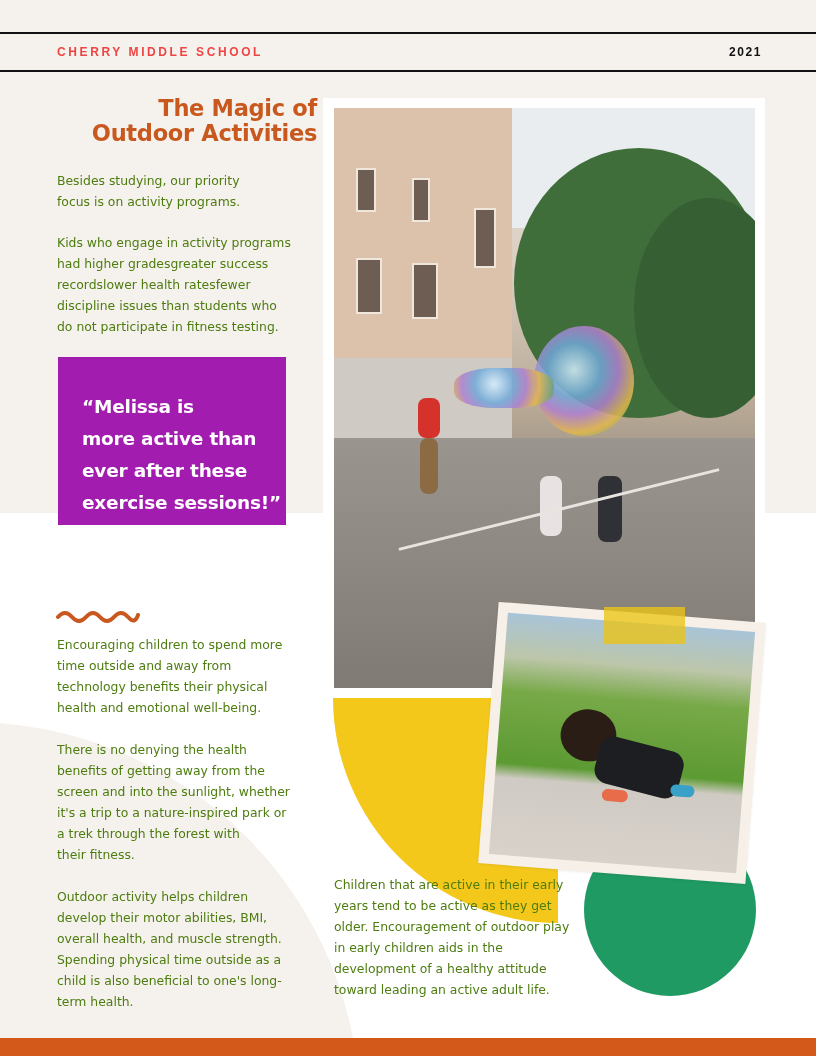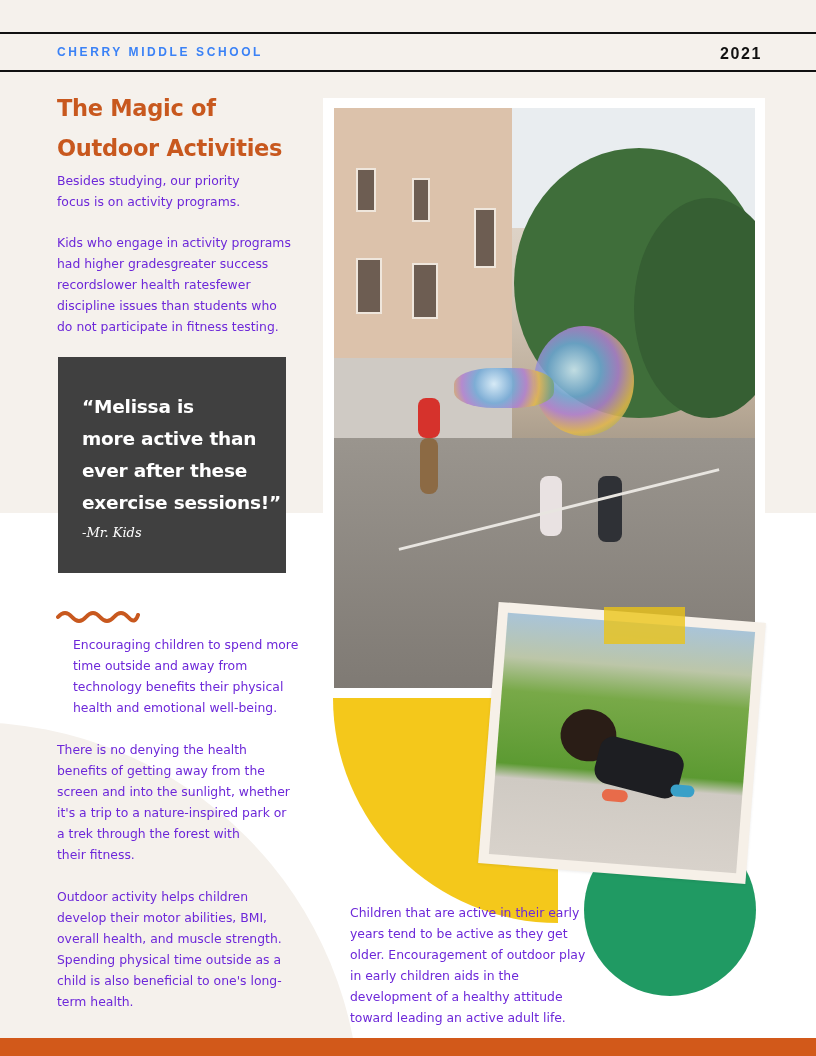--- a/index.html
+++ b/index.html
@@ -23,62 +23,62 @@
     background: #f5f1ec;
   }
   .header-line {
     position: absolute; left: 0; width: 816px; height: 2px; background: #111;
   }
   .header-line.top { top: 32px; }
   .header-line.bottom { top: 70px; }
   .school-name {
     position: absolute; left: 57px; top: 45px;
     font-family: "Liberation Sans", sans-serif;
-    font-weight: bold; font-size: 12px; letter-spacing: 2.6px; color: #3b82f6;
+    font-weight: bold; font-size: 12px; letter-spacing: 2.6px; color: #ef4444;
   }
   .year {
     position: absolute; right: 54px; top: 45px;
     font-family: "Liberation Sans", sans-serif;
-    font-weight: bold; font-size: 16px; letter-spacing: 1.6px; color: #111;
+    font-weight: bold; font-size: 12px; letter-spacing: 1.6px; color: #111;
   }
   .title {
-    position: absolute; left: 57px; top: 88px; width: 260px;
+    position: absolute; left: 57px; top: 96px; width: 260px;
     font-family: "DejaVu Sans", sans-serif;
-    font-size: 22.5px; line-height: 40px; font-weight: bold;
-    color: #c8581e; letter-spacing: -0.3px;
+    font-size: 22.5px; line-height: 25px; font-weight: bold;
+    color: #c8581e; letter-spacing: -0.3px; text-align: right;
   }
   .para {
     position: absolute;
-    font-size: 12.4px; line-height: 21px; color: #6d28d9;
+    font-size: 12.4px; line-height: 21px; color: #4d7c0f;
     white-space: pre-line;
   }
   .p1 { left: 57px; top: 170px; width: 260px; }
   .p2 { left: 57px; top: 232px; width: 270px; }
   .quote-box {
-    position: absolute; left: 58px; top: 357px; width: 228px; height: 216px;
-    background: #404040;
+    position: absolute; left: 58px; top: 357px; width: 228px; height: 168px;
+    background: #a21caf;
   }
   .quote-text {
     position: absolute; left: 24px; top: 34px; width: 200px;
     color: #ffffff; font-weight: bold; font-size: 18.5px; line-height: 32px;
     letter-spacing: -0.2px;
     white-space: pre-line;
   }
   .quote-author {
     position: absolute; left: 24px; top: 168px;
     color: #ffffff; font-family: "DejaVu Serif", serif; font-style: italic;
     font-size: 13px;
   }
   .wave {
     position: absolute; left: 56px; top: 605px; width: 84px; height: 20px;
   }
-  .p3 { left: 57px; top: 634px; width: 270px; margin-left: 16px; }
+  .p3 { left: 57px; top: 634px; width: 270px; }
   .p4 { left: 57px; top: 739px; width: 270px; }
   .p5 { left: 57px; top: 886px; width: 270px; }
-  .p6 { left: 350px; top: 874px; width: 250px; margin-top: 28px; }
+  .p6 { left: 334px; top: 874px; width: 250px; }
 
   .photo-frame {
     position: absolute; left: 323px; top: 98px; width: 442px; height: 600px;
     background: #ffffff;
   }
   .photo-main {
     position: absolute; left: 334px; top: 108px; width: 421px; height: 580px;
     overflow: hidden;
     background: linear-gradient(180deg, #e9e4de 0%, #d8cbbc 30%, #b7a895 52%, #8d8579 70%, #77726c 100%);
   }

